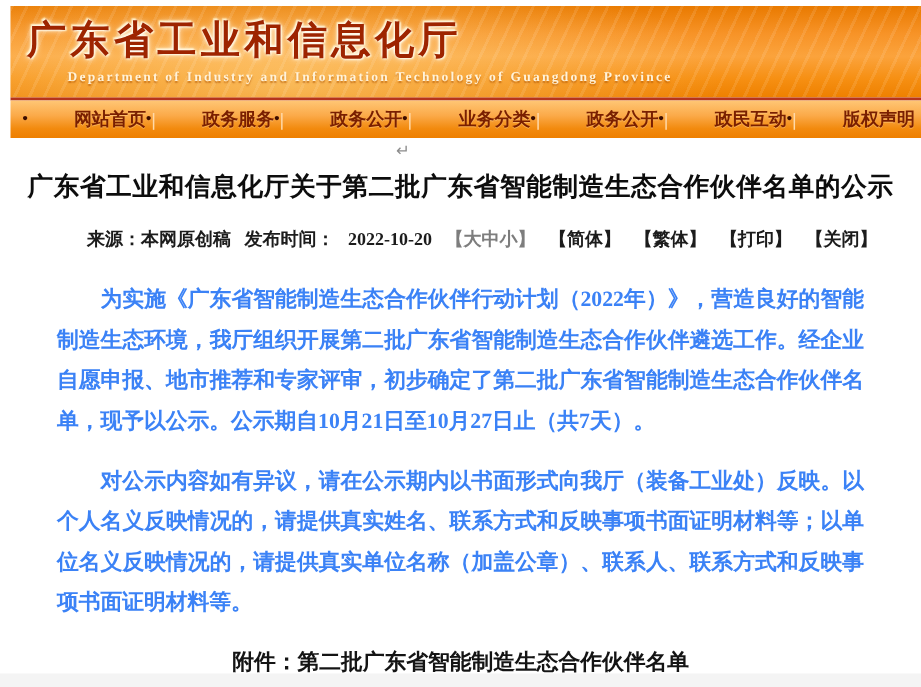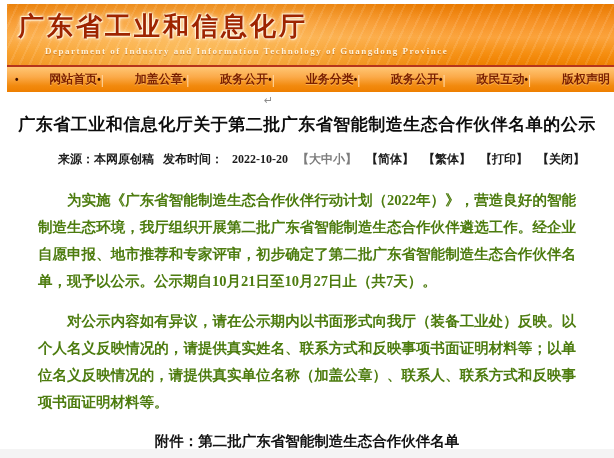--- a/index.html
+++ b/index.html
@@ -79,21 +79,21 @@
     margin-top:15px;
     text-align:center;
     font-size:12px; font-weight:bold; color:#1c1c1c;padding-left:29px;
   }
   .meta-line > span { margin:0 3px; }
   .meta-size { color:#7d7d7d; cursor:pointer; }
   .meta-action { color:#1c1c1c; cursor:pointer; }
   .article-body {
     margin:19px 38px 0 38px;
     font-size:14.5px; line-height:27px; font-weight:600;
-    color:#4d7c0f; text-align:justify;
+    color:#3b82f6; text-align:justify;
   }
   .article-body p { text-indent:2em; }
   .para-2 { margin-top:13px; }
   .attachment-line {
     margin:16px 38px 0 38px;
     font-size:14.5px; font-weight:600; color:#141414;
     cursor:pointer;
     text-align:center;
   }
   .bottom-strip {
@@ -114,21 +114,21 @@
 <div class="navbar">
   <span class="nav-bullet">•</span>
 
   <span class="nav-group">
     <a class="nav-item">网站首页</a>
     <span class="nav-bullet">•</span>
     <span class="nav-sep">|</span>
   </span>
 
   <span class="nav-group">
-    <a class="nav-item">加盖公章</a>
+    <a class="nav-item">政务服务</a>
     <span class="nav-bullet">•</span>
     <span class="nav-sep">|</span>
   </span>
 
   <span class="nav-group">
     <a class="nav-item">政务公开</a>
     <span class="nav-bullet">•</span>
     <span class="nav-sep">|</span>
   </span>
 

